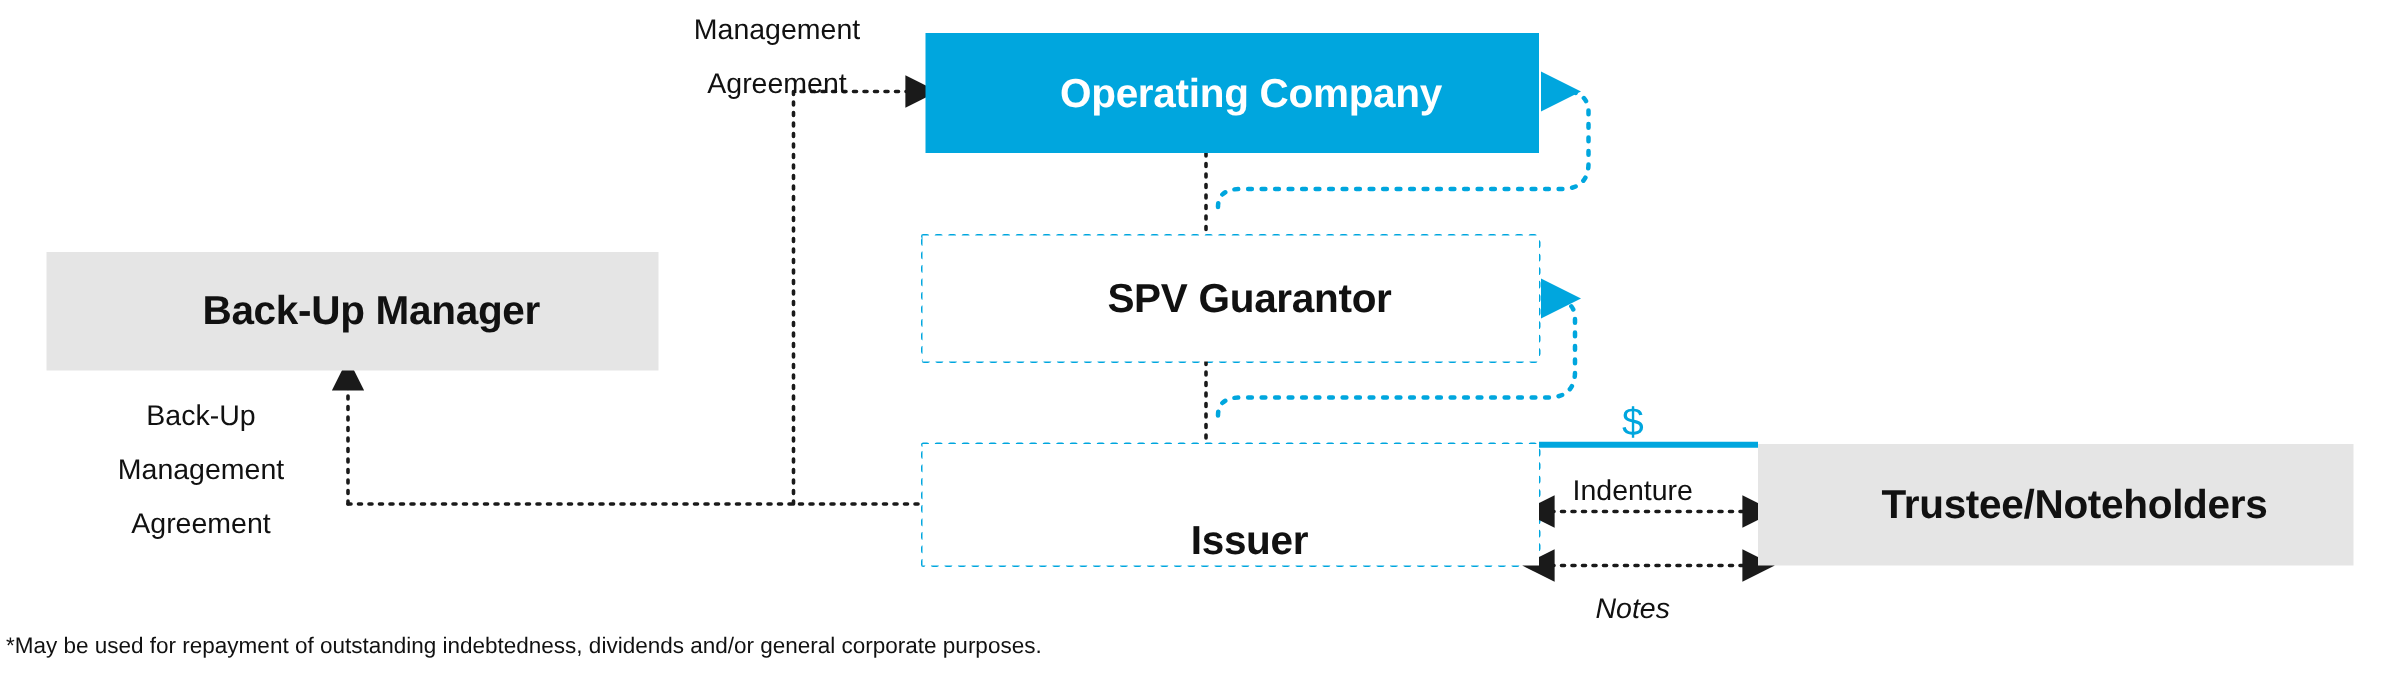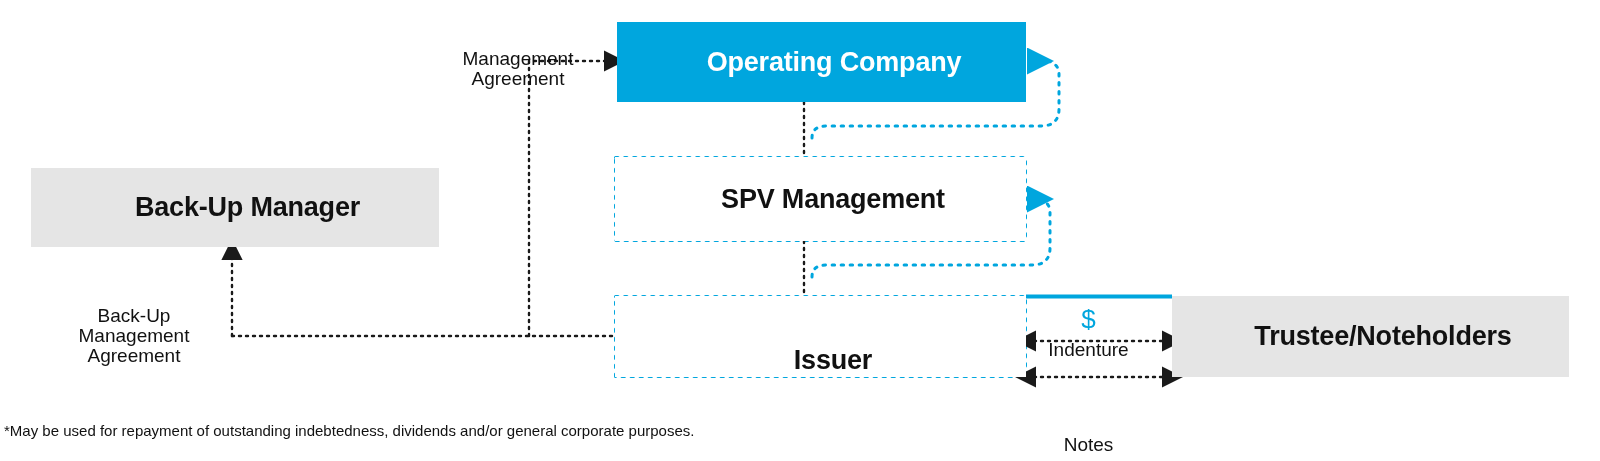--- a/index.html
+++ b/index.html
@@ -83,30 +83,29 @@
   }
   #node-trustee-noteholders .node-label {
     color: #111111;
     font-size: 27px;
   }
   
   .edge-label {
     position: absolute;
     color: #111111;
     font-size: 19px;
-    line-height: 20px;
+    line-height: 36px;
     text-align: center;
     white-space: pre-line;
-    margin-top: 46px;
   }
   #label-management-agreement { left: 438px; top: 3px; width: 160px; }
   #label-distribution-note-proceeds { left: 1052px; top: 35px; width: 190px; text-align: left; }
   #label-backup-management-agreement { left: 40px; top: 260px; width: 188px; }
-  #label-indenture { left: 1020px; top: 294px; width: 137px; }
-  #label-notes { left: 1020px; top: 389px; width: 137px; }
+  #label-indenture { left: 1020px; top: 310px; width: 137px; }
+  #label-notes { left: 1020px; top: 389px; width: 137px; font-style: italic; }
   #label-dollar {
     left: 1020px; top: 263px; width: 137px;
     color: #00a6de;
     font-size: 26px;
     font-weight: normal;
     text-align: center;
   }
   
   #footnote {
     position: absolute;
@@ -161,21 +160,21 @@
     <path d="M1034,341 L1164,341" fill="none" stroke="#1a1a1a" stroke-width="2.4" stroke-dasharray="2 5" stroke-linecap="round" marker-start="url(#arrow-black-left)" marker-end="url(#arrow-black-right)"></path>
 
     <path d="M1034,377 L1164,377" fill="none" stroke="#1a1a1a" stroke-width="2.4" stroke-dasharray="2 5" stroke-linecap="round" marker-start="url(#arrow-black-left)" marker-end="url(#arrow-black-right)"></path>
   </svg>
 
   <div class="node" id="node-operating-company">
     <span class="node-label">Operating Company</span>
   </div>
 
   <div class="node" id="node-spv-guarantor">
-    <span class="node-label">SPV Management</span>
+    <span class="node-label">SPV Guarantor</span>
   </div>
 
   <div class="node" id="node-issuer">
     <span class="node-label">Issuer</span>
   </div>
 
   <div class="node" id="node-trustee-noteholders">
     <span class="node-label">Trustee/Noteholders</span>
   </div>
 

